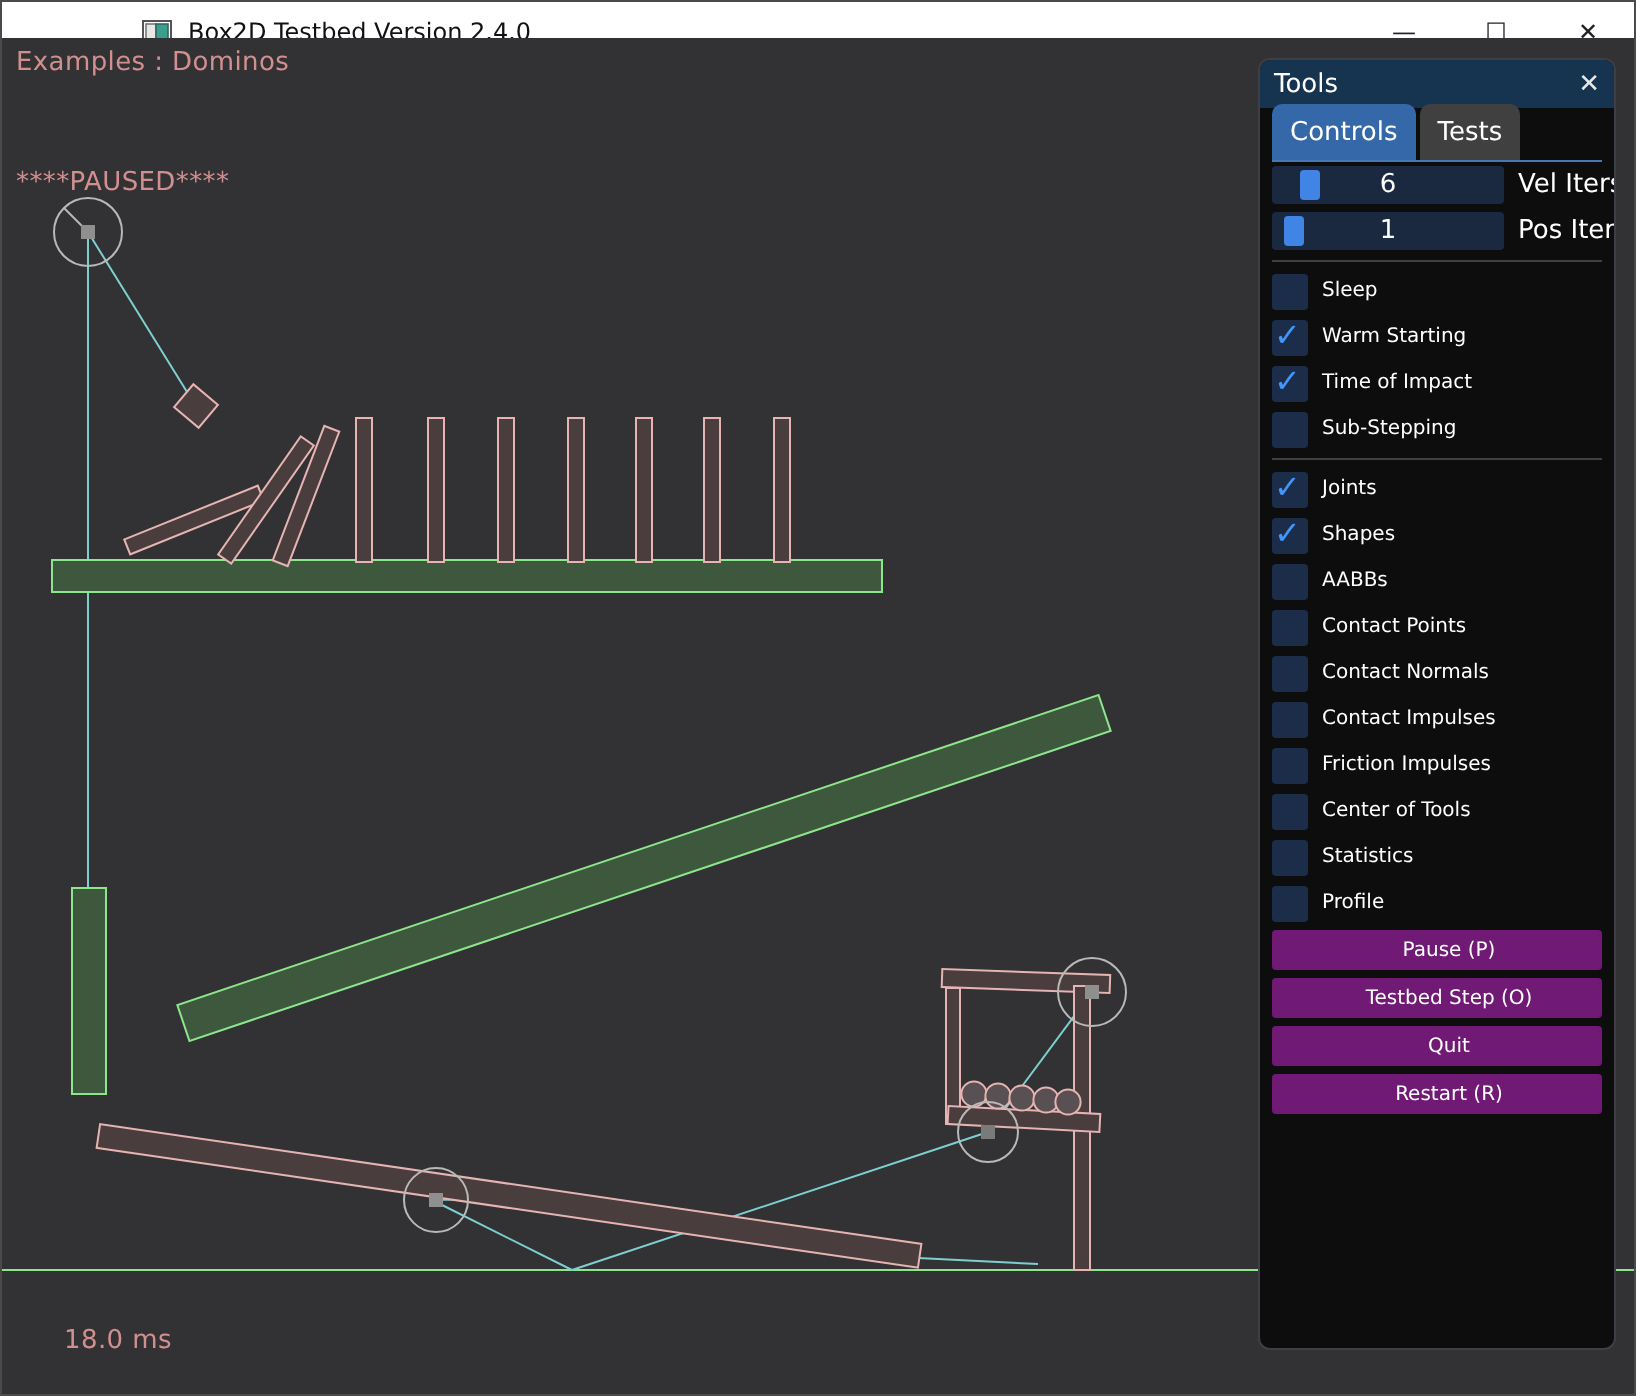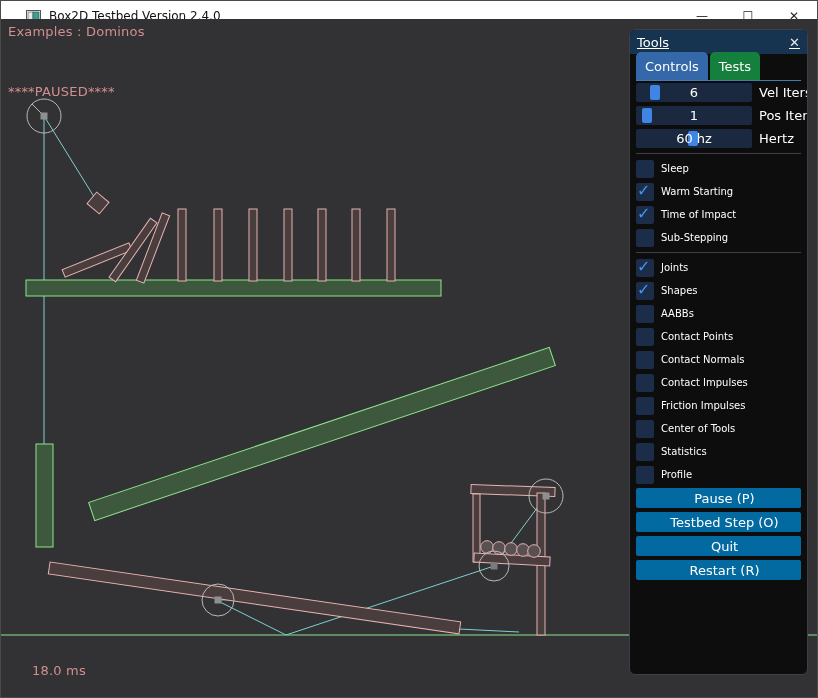--- a/index.html
+++ b/index.html
@@ -7,21 +7,21 @@
   body { font-family:"DejaVu Sans", sans-serif; }
 
   .window {
     position:relative; width:818px; height:698px;
     border:1px solid #4a4a4a; background:#323134; overflow:hidden;
   }
 
   
   .titlebar {
     position:absolute; top:0; left:0; width:100%; height:30px;
-    background:#ffffff; display:flex; align-items:center; color:#000;
+    background:#ffffff; display:flex; align-items:center; color:#000;padding-left:45px;
   }
   .app-icon { margin-left:25px; width:15px; height:15px; display:inline-block; }
   .titlebar .title { margin-left:8px; font-size:12px; color:#111; }
   .win-controls { margin-left:auto; display:flex; height:100%; }
   .win-btn {
     width:46px; height:100%; display:flex; align-items:center; justify-content:center;
     background:transparent; border:none; color:#222; font-size:12px; cursor:pointer;
     font-family:"DejaVu Sans", sans-serif;
   }
 
@@ -37,37 +37,37 @@
   .hud-ms      { left:7px; top:644px;margin-left:24px; }
 
   
   .tools-panel {
     position:absolute; left:628px; top:10px; width:179px; height:646px;
     background:#0d0d0e; border:1px solid #3e3e46; border-radius:6px;
     overflow:hidden; color:#f0f0f0;
   }
   .tools-header {
     height:24px; background:#16334f; display:flex; align-items:center;
-    padding:0 7px; font-size:13px; color:#fff;text-decoration:underline;
+    padding:0 7px; font-size:13px; color:#fff;
   }
   .tools-close {
     margin-left:auto; font-size:13px; color:#e8e8e8; cursor:pointer; line-height:1;
   }
   .tools-body { padding:0 6px; }
 
   .tabbar {
     margin-top:6px; height:21px; display:flex; gap:2px; align-items:flex-end;
     border-bottom:1px solid #4678b3;
   }
   .tab {
     height:28px; padding:0 9px; display:flex; align-items:center;
     font-size:13px; border-radius:5px 5px 0 0; cursor:pointer; color:#fff;
   }
   .tab.active  { background:#3468a8; }
-  .tab.inactive{ background:#15803d; }
+  .tab.inactive{ background:#404040; }
 
   .sliders { margin-top:2px; }
   .slider-row { display:flex; align-items:center; height:19px; margin-bottom:4px; }
   .slider-track {
     position:relative; width:116px; height:19px; background:#1b2940;
     border-radius:2px; flex:none;
   }
   .slider-grab {
     position:absolute; top:2px; width:10px; height:15px;
     background:#4085e6; border-radius:2px;
@@ -88,22 +88,22 @@
   }
   .cb-box[data-checked="true"]::after {
     content:"✓"; position:absolute; left:1px; top:-2px;
     font-size:16px; font-weight:bold; color:#4296fa;
   }
   .cb-label { margin-left:7px; font-size:10px; color:#fff; white-space:nowrap; }
 
   .tool-buttons { margin-top:3px; }
   .tool-btn {
     display:block; width:100%; height:20px; margin-bottom:4px;
-    background:#0369a1; color:#fff; border:none; border-radius:2px;
-    font-size:13px; font-family:"DejaVu Sans", sans-serif; cursor:pointer;padding-left:12px;
+    background:#701a75; color:#fff; border:none; border-radius:2px;
+    font-size:10px; font-family:"DejaVu Sans", sans-serif; cursor:pointer;padding-left:12px;
   }
 </style>
 </head>
 <body>
 
 <div class="window">
 
   <div class="titlebar">
     <span class="app-icon">
       <svg width="15" height="15" viewBox="0 0 15 15">
@@ -228,27 +228,20 @@
             </div>
             <span class="slider-label">Vel Iters</span>
           </div>
           <div class="slider-row">
             <div class="slider-track">
               <div class="slider-grab" style="left:6px;"></div>
               <span class="slider-value">1</span>
             </div>
             <span class="slider-label">Pos Iters</span>
           </div>
-          <div class="slider-row">
-            <div class="slider-track">
-              <div class="slider-grab" style="left:52px;"></div>
-              <span class="slider-value">60 hz</span>
-            </div>
-            <span class="slider-label">Hertz</span>
-          </div>
         </div>
 
         <div class="sep"></div>
 
         <div>
           <div class="cb-row">
             <span class="cb-box" data-checked="false"></span>
             <span class="cb-label">Sleep</span>
           </div>
           <div class="cb-row">

